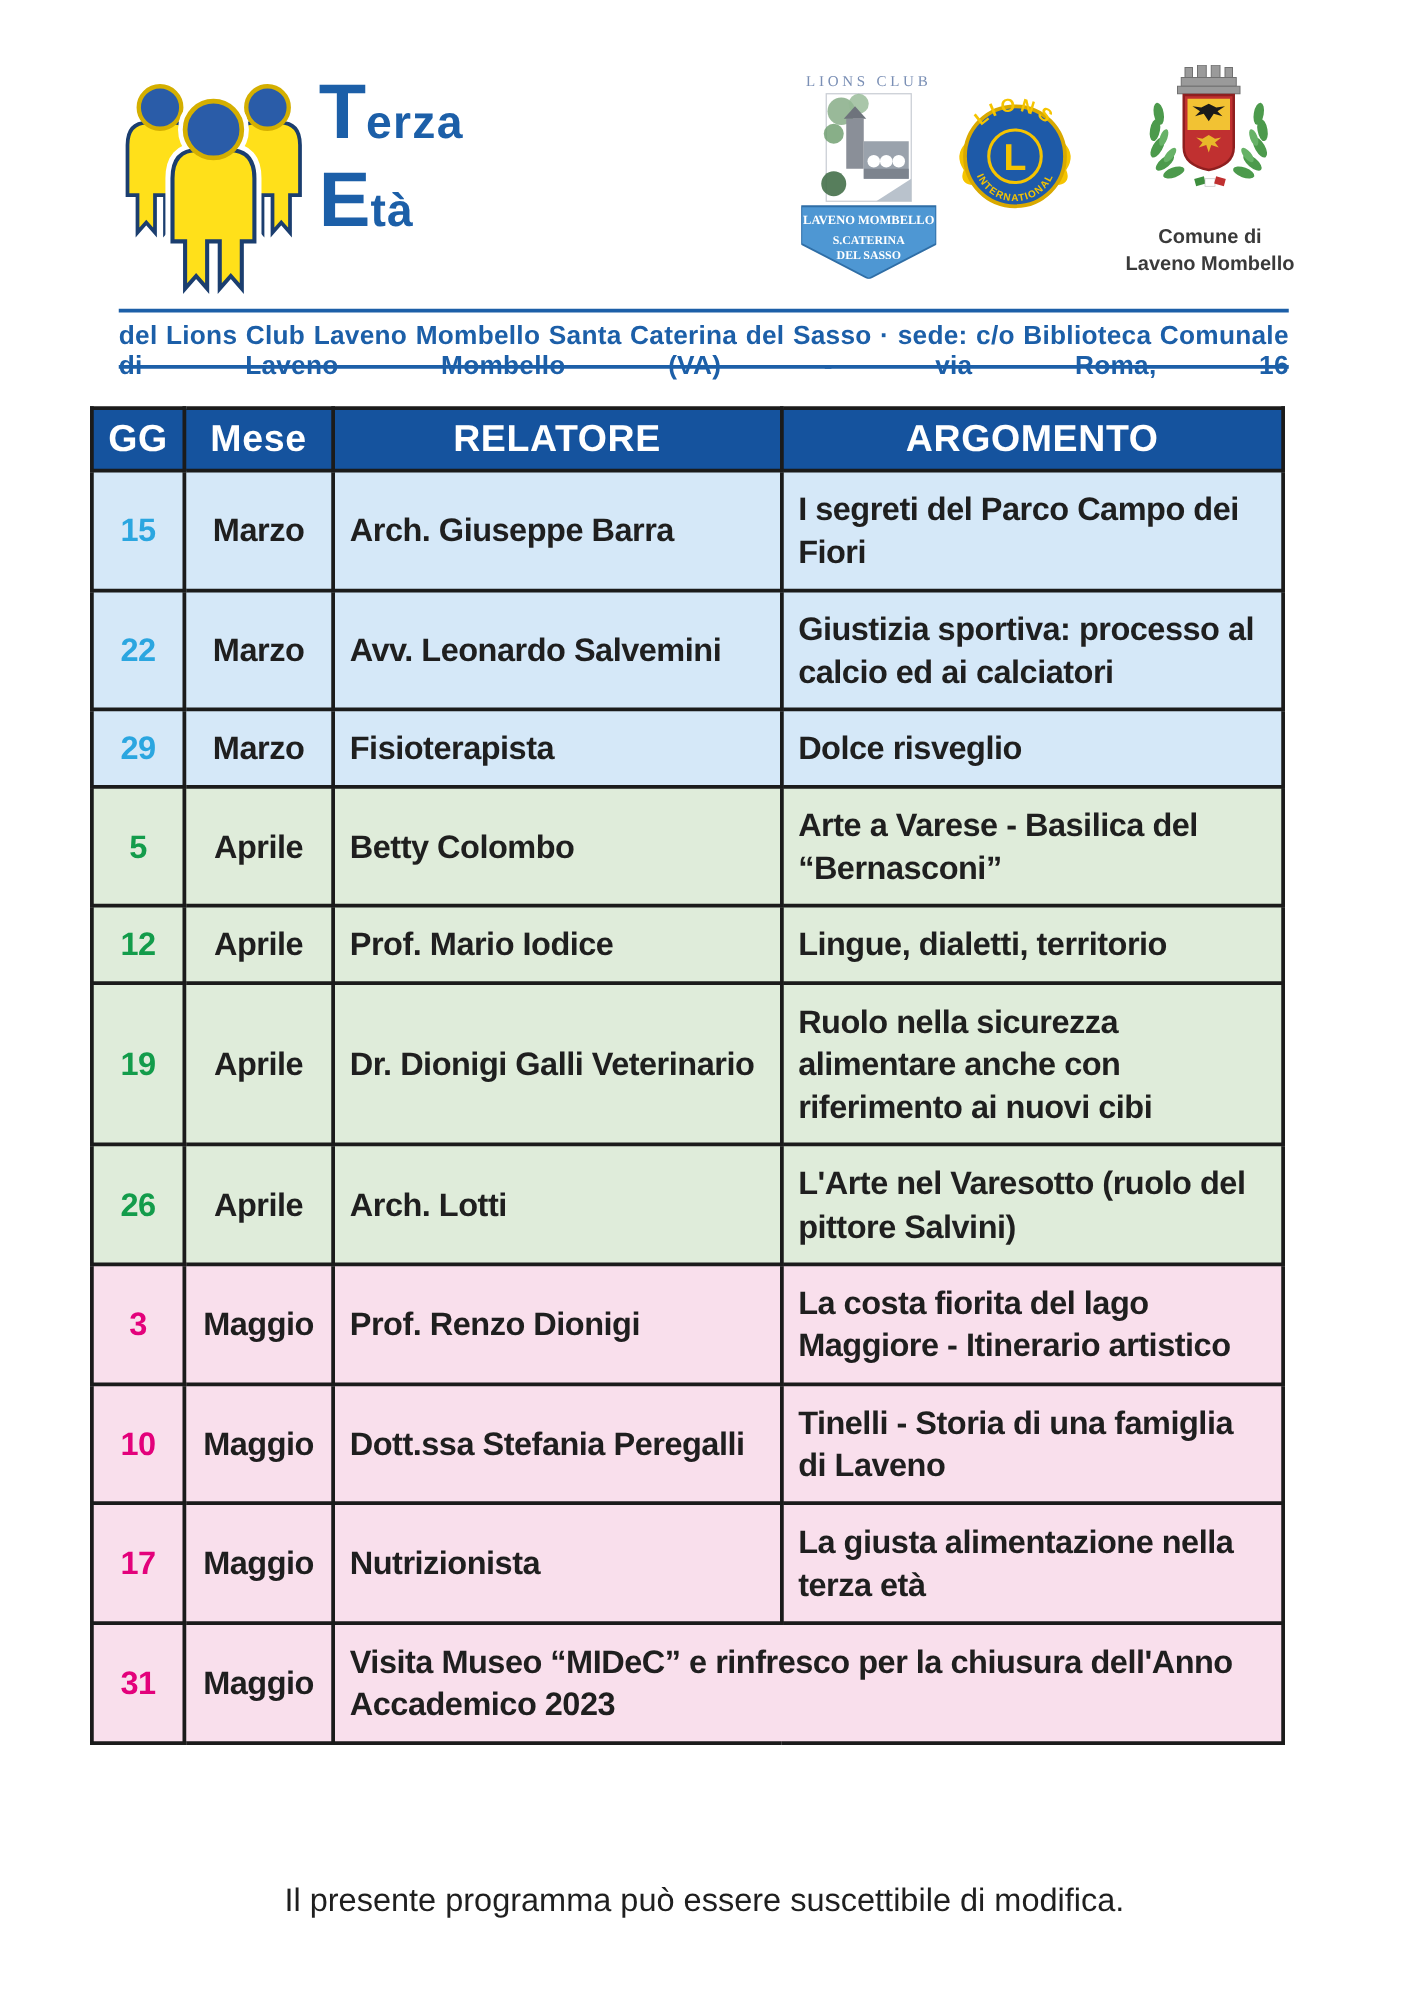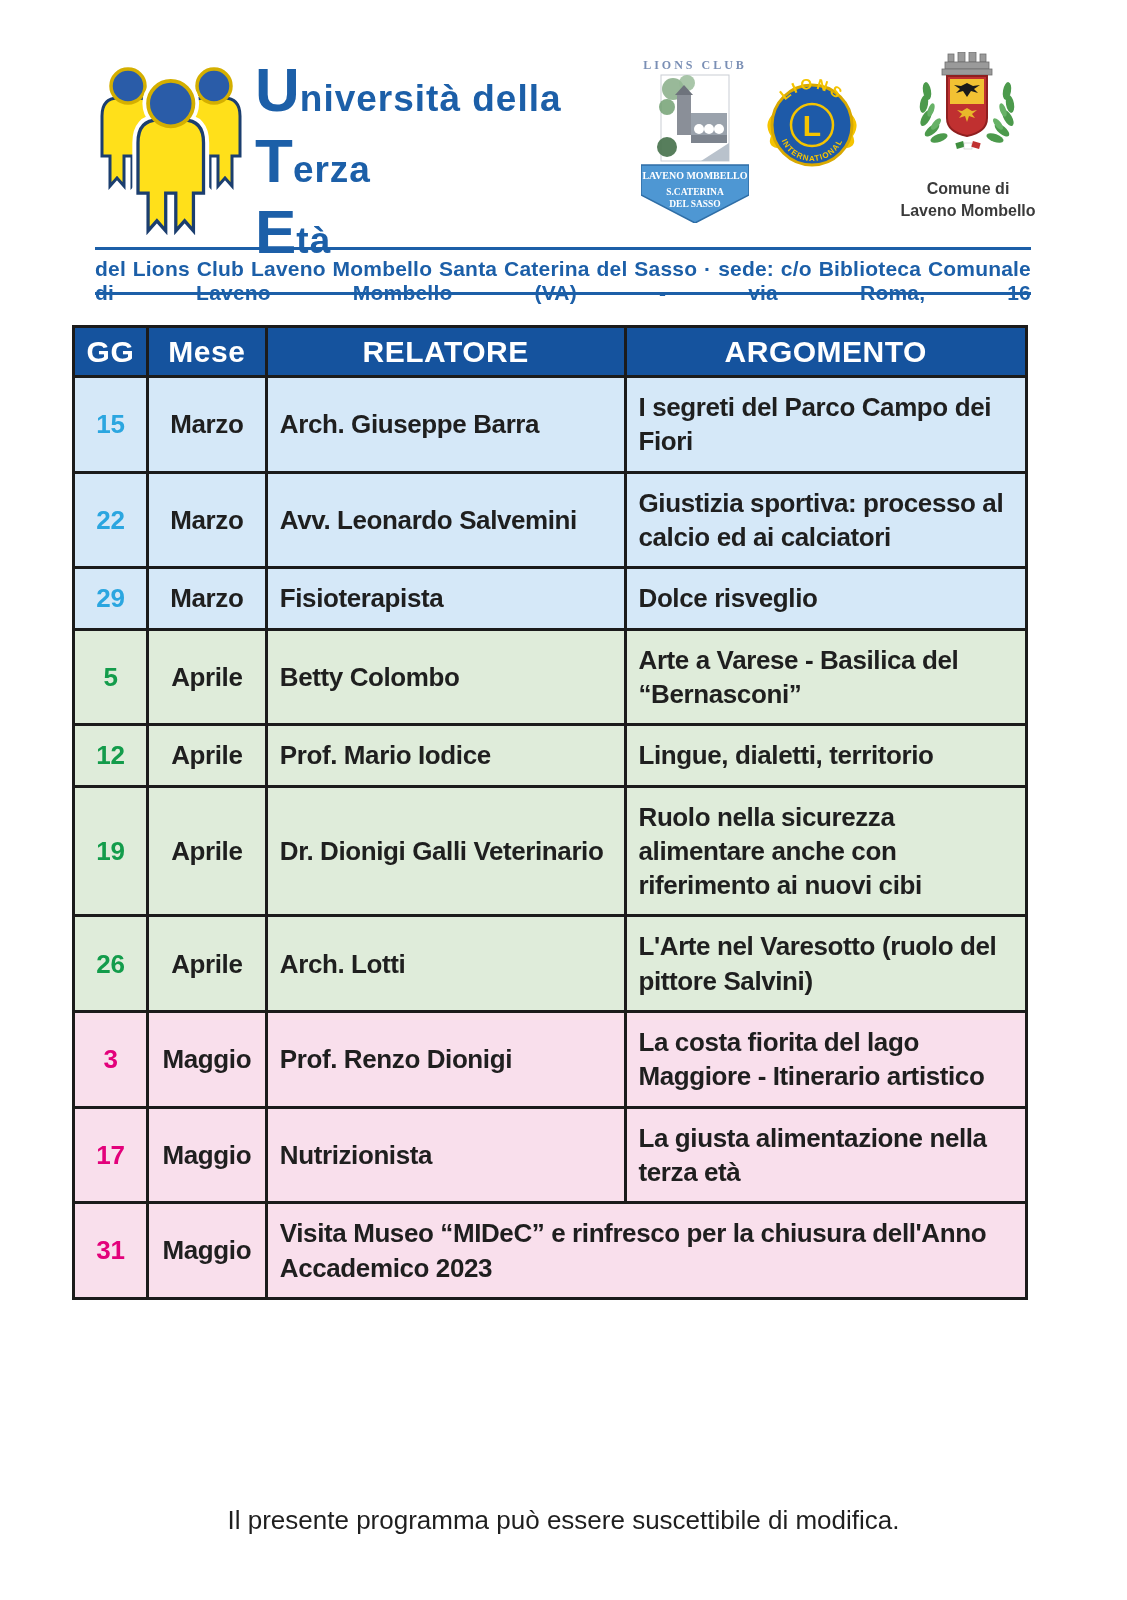--- a/index.html
+++ b/index.html
@@ -14,21 +14,21 @@
   body{font-family:"Liberation Sans", sans-serif; width:1127px; height:1600px; position:relative; overflow:hidden;}
 
   
   .ute-logo{position:absolute; left:96px; top:58px;}
   .title-block{position:absolute; left:255px; top:62px; color:var(--accent-blue); font-weight:bold; line-height:55px;}
   .title-line{white-space:nowrap;}
   .big-letter{font-size:62px; font-weight:bold;}
   .small-rest{font-size:37px; font-weight:bold; letter-spacing:1px;}
 
   .pennant{position:absolute; left:641px; top:58px; width:108px; text-align:center;}
-  .pennant-top{font-size:12px; font-weight:bold; letter-spacing:3px; color:#7A8FB5; font-family:"Liberation Serif", serif;}
+  .pennant-top{font-size:12px; font-weight:normal; letter-spacing:3px; color:#7A8FB5; font-family:"Liberation Serif", serif;}
   .lions-round{position:absolute; left:763px; top:76px;}
   .comune{position:absolute; left:898px; top:52px; width:140px; text-align:center;}
   .comune-caption{font-size:16px; color:#3A3A3A; line-height:22px; margin-top:2px;font-weight:bold;}
 
   .rule{position:absolute; left:95px; width:936px; height:3px; background:var(--accent-blue);}
   .rule-1{top:247px;} .rule-2{top:292px;}
   .subtitle{position:absolute; left:95px; top:257px; width:936px; font-size:21px; font-weight:bold;
             color:var(--accent-blue); text-align:justify; text-align-last:justify; letter-spacing:0.2px;}
 
   
@@ -66,21 +66,20 @@
     <g transform="translate(42,62) scale(1.26)">
       <path d="M16,0 H36 Q52,0 52,18 V58 L44,58 L44,88 L37,80 L30,88 L30,58 L22,58 L22,88 L15,80 L8,88 L8,58 L0,58 V18 Q0,0 16,0 Z" fill="none" stroke="#ffffff" stroke-width="9"></path>
       <circle cx="26" cy="-13" r="18" fill="none" stroke="#ffffff" stroke-width="9"></circle>
       <path d="M16,0 H36 Q52,0 52,18 V58 L44,58 L44,88 L37,80 L30,88 L30,58 L22,58 L22,88 L15,80 L8,88 L8,58 L0,58 V18 Q0,0 16,0 Z" fill="#FFE01A" stroke="#1B3E6F" stroke-width="2.6"></path>
       <circle cx="26" cy="-13" r="18" fill="#2A5CA8" stroke="#D4AF00" stroke-width="3"></circle>
     </g>
   </svg>
 </div>
 
 <div class="title-block">
-  <div class="title-line"><span class="big-letter">U</span><span class="small-rest">niversità della</span></div>
   <div class="title-line"><span class="big-letter">T</span><span class="small-rest">erza</span></div>
   <div class="title-line"><span class="big-letter">E</span><span class="small-rest">tà</span></div>
 </div>
 
 <div class="pennant">
   <div class="pennant-top">LIONS CLUB</div>
   <svg width="108" height="150" viewBox="0 0 108 150">
 
     <rect x="20" y="2" width="68" height="86" fill="#ffffff" stroke="#c9cdd4" stroke-width="1"></rect>
     <circle cx="32" cy="16" r="11" fill="#7fa77f" opacity="0.8"></circle>
@@ -236,20 +235,26 @@
         <td class="relatore">Arch. Lotti</td>
         <td class="argomento">L'Arte nel Varesotto (ruolo del pittore Salvini)</td>
       </tr>
       <tr class="may">
         <td class="day">3</td>
         <td class="month">Maggio</td>
         <td class="relatore">Prof. Renzo Dionigi</td>
         <td class="argomento">La costa fiorita del lago Maggiore - Itinerario artistico</td>
       </tr>
       <tr class="may">
+        <td class="day">10</td>
+        <td class="month">Maggio</td>
+        <td class="relatore">Dott.ssa Stefania Peregalli</td>
+        <td class="argomento">Tinelli - Storia di una famiglia di Laveno</td>
+      </tr>
+      <tr class="may">
         <td class="day">17</td>
         <td class="month">Maggio</td>
         <td class="relatore">Nutrizionista</td>
         <td class="argomento">La giusta alimentazione nella terza età</td>
       </tr>
       <tr class="may">
         <td class="day">31</td>
         <td class="month">Maggio</td>
         <td class="merged" colspan="2">Visita Museo “MIDeC” e rinfresco per la chiusura dell'Anno Accademico 2023</td>
       </tr>

